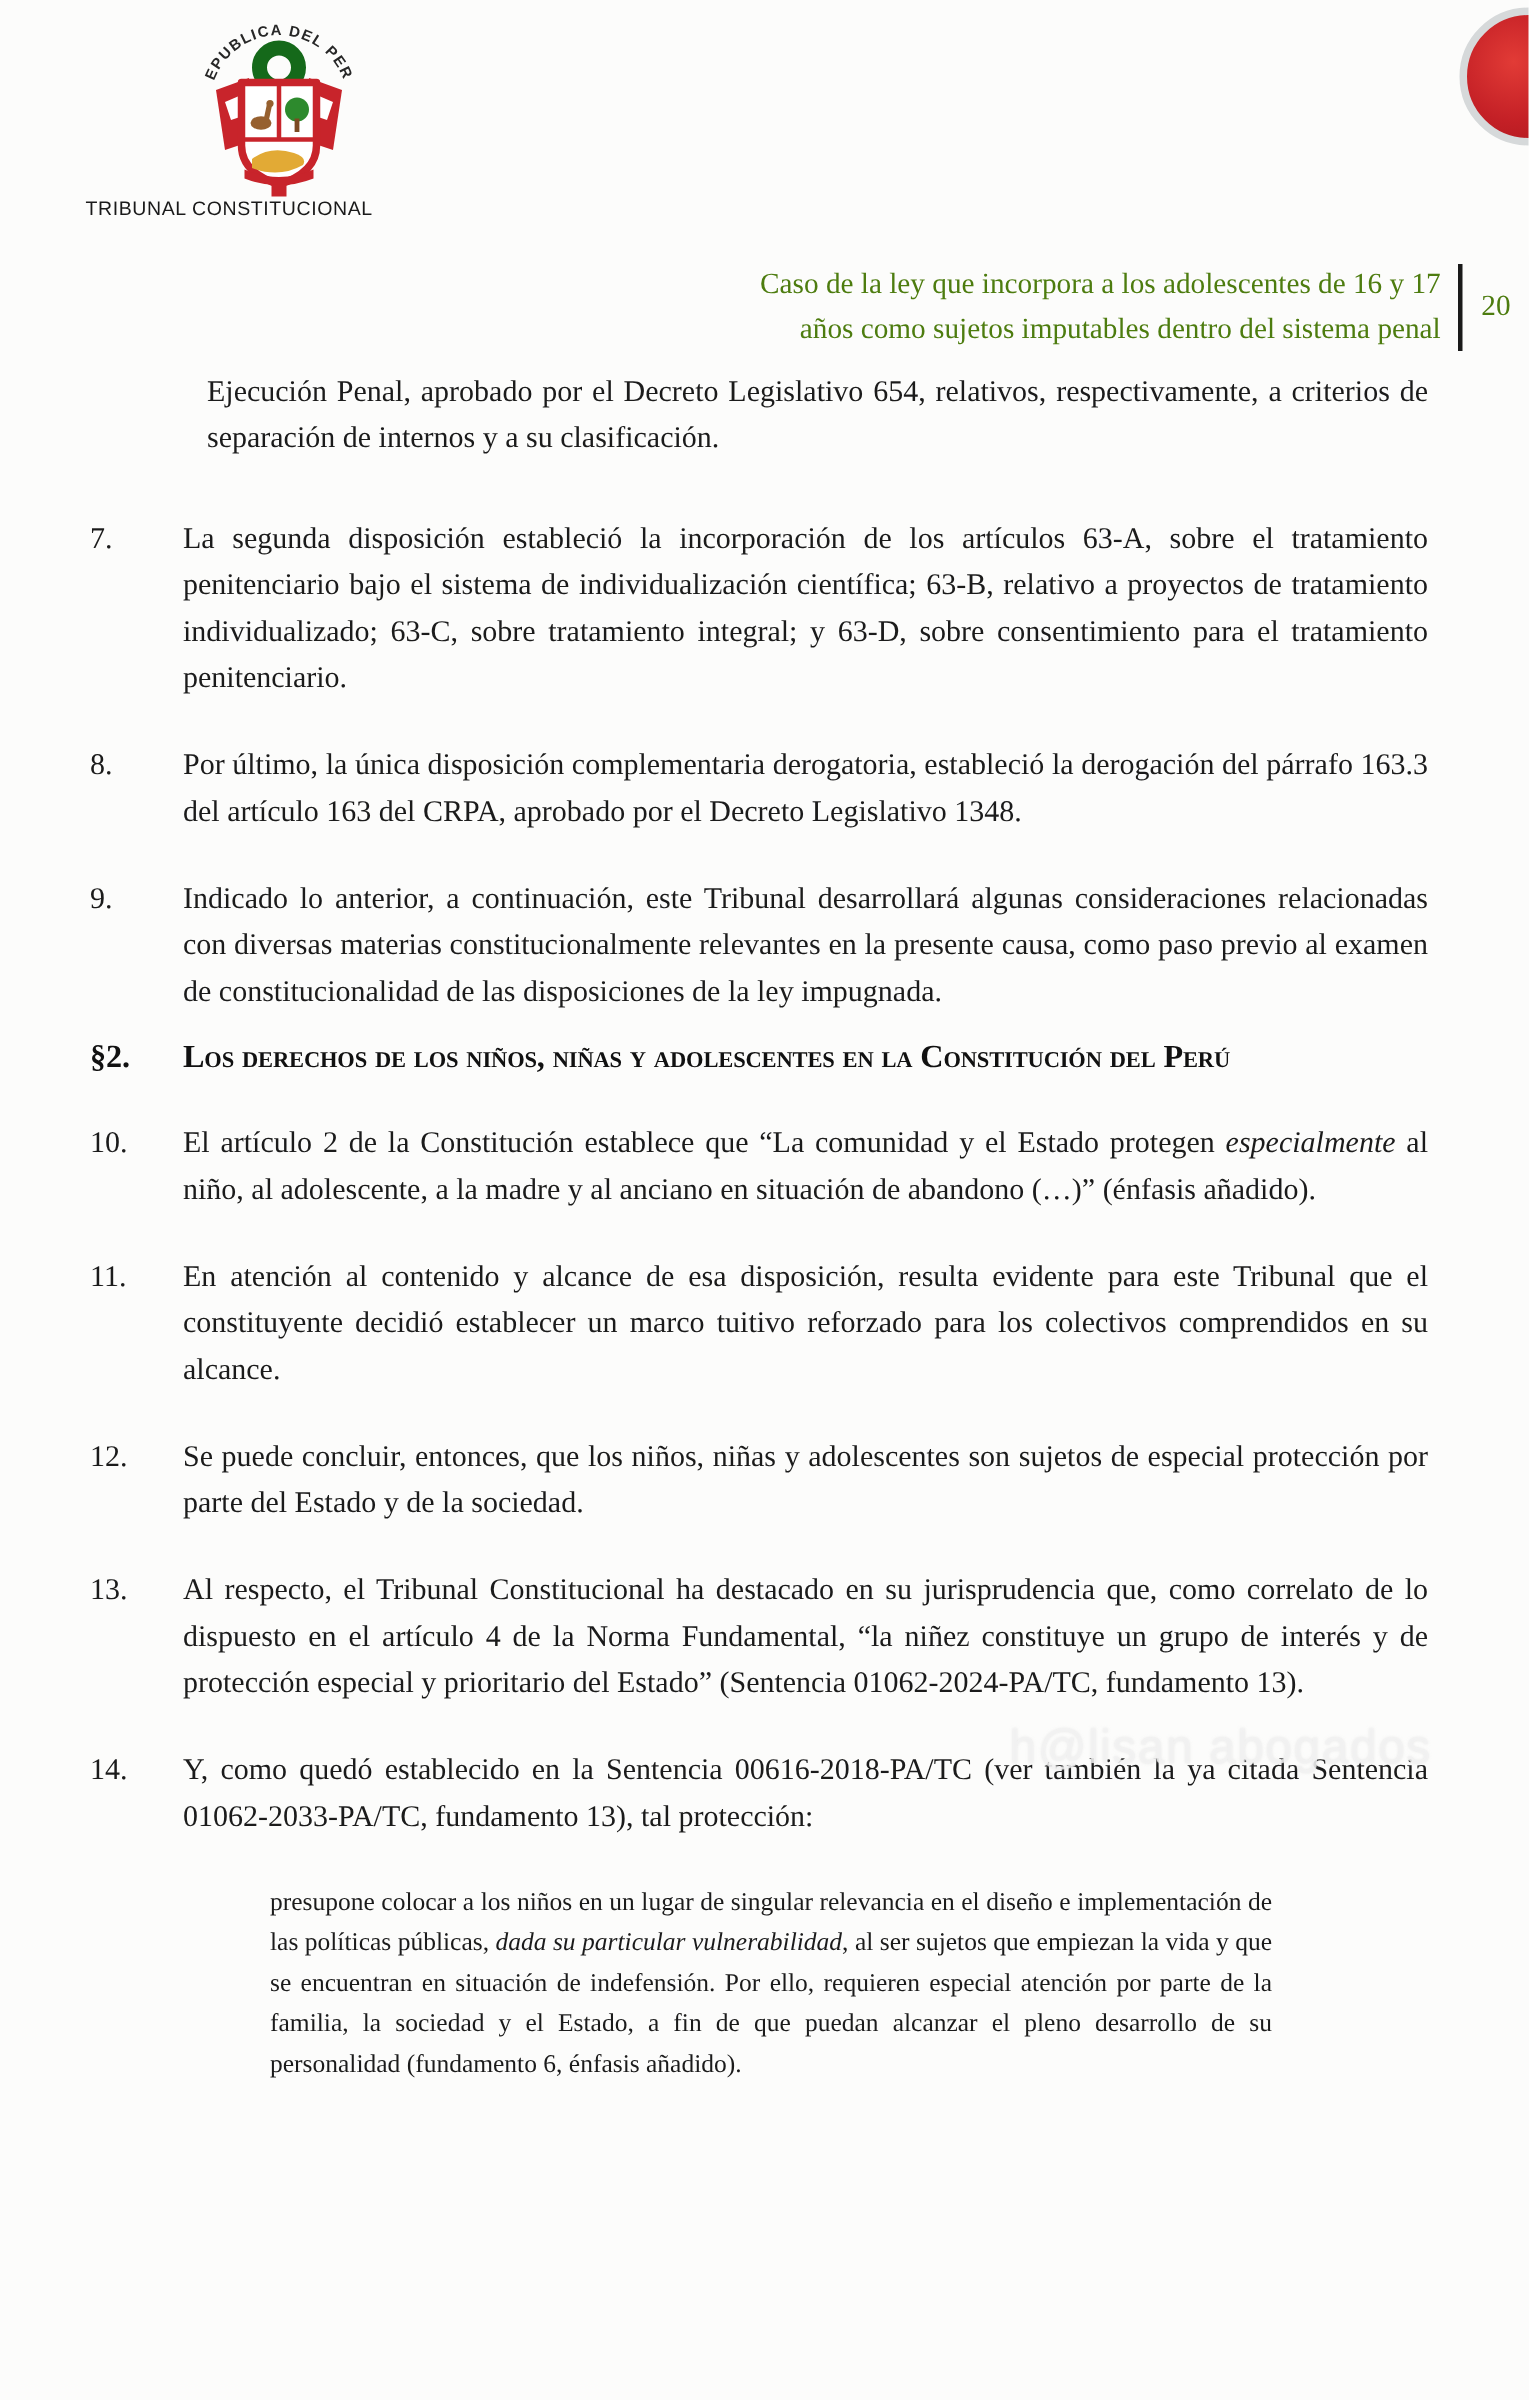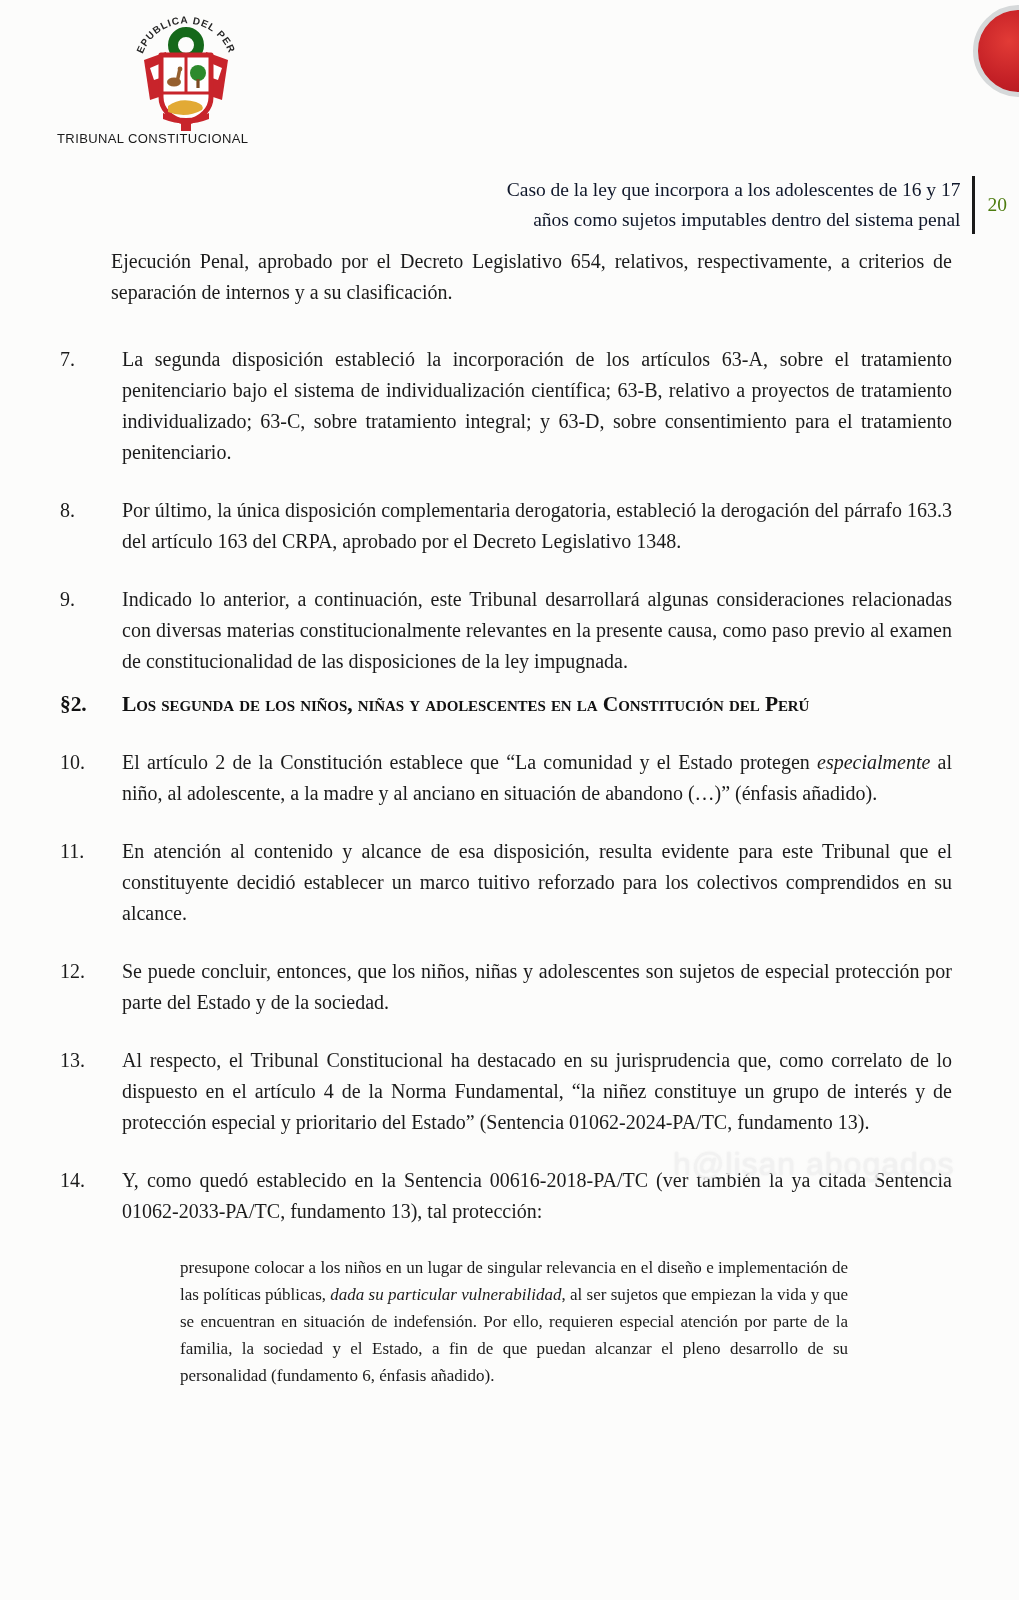--- a/index.html
+++ b/index.html
@@ -24,33 +24,33 @@
   .badge{
     position:absolute;top:5px;right:-46px;width:82px;height:82px;border-radius:50%;
     background:radial-gradient(circle at 38% 38%, #e23b36 0%, #c42026 55%, #a8161c 100%);
     border:5px solid #d6d9da;
   }
   .caption-wrap{
     position:absolute;top:175px;right:12px;
     display:flex;align-items:center;
   }
   .caption-text{
-    text-align:right;font-size:19.5px;line-height:30px;color:#0f172a;
+    text-align:right;font-size:19.5px;line-height:30px;color:#4d7c0f;
   }
   .caption-bar{width:3px;height:58px;background:#1a1a1a;margin-left:11px;margin-right:13px;}
   .caption-num{font-size:19.5px;color:#4d7c0f;}
   
   .content{padding:0 67px 0 60px;}
   .block{
     margin-bottom:27px;
     font-size:20px;line-height:31px;
     text-align:justify;
     color:#1b1b1b;
   }
-  .continuation{margin-left:51px;margin-bottom:36px;}
+  .continuation{margin-left:78px;margin-bottom:36px;}
   .numbered{display:grid;grid-template-columns:62px 1fr;}
   .numbered .num{text-align:left;}
   .heading{
     display:grid;grid-template-columns:62px 1fr;
     font-weight:bold;font-variant:small-caps;
     font-size:21.5px;line-height:33px;letter-spacing:-.1px;
     text-align:left;color:#111;
     margin-top:-16px;margin-bottom:26px;
   }
   .heading .num{font-variant:normal;}
@@ -141,21 +141,21 @@
       <div class="block numbered">
         <div class="num">8.</div>
         <div class="txt"><span>Por último, la única disposición complementaria derogatoria, estableció la derogación del párrafo 163.3 del artículo 163 del CRPA, aprobado por el Decreto Legislativo 1348.</span></div>
       </div>
       <div class="block numbered">
         <div class="num">9.</div>
         <div class="txt"><span>Indicado lo anterior, a continuación, este Tribunal desarrollará algunas consideraciones relacionadas con diversas materias constitucionalmente relevantes en la presente causa, como paso previo al examen de constitucionalidad de las disposiciones de la ley impugnada.</span></div>
       </div>
       <div class="block heading">
         <div class="num">§2.</div>
-        <div class="txt"><span>Los segunda de los niños, niñas y adolescentes en la Constitución del Perú</span></div>
+        <div class="txt"><span>Los derechos de los niños, niñas y adolescentes en la Constitución del Perú</span></div>
       </div>
       <div class="block numbered">
         <div class="num">10.</div>
         <div class="txt"><span>El artículo 2 de la Constitución establece que “La comunidad y el Estado protegen </span><em>especialmente</em><span> al niño, al adolescente, a la madre y al anciano en situación de abandono (…)” (énfasis añadido).</span></div>
       </div>
       <div class="block numbered">
         <div class="num">11.</div>
         <div class="txt"><span>En atención al contenido y alcance de esa disposición, resulta evidente para este Tribunal que el constituyente decidió establecer un marco tuitivo reforzado para los colectivos comprendidos en su alcance.</span></div>
       </div>
       <div class="block numbered">

